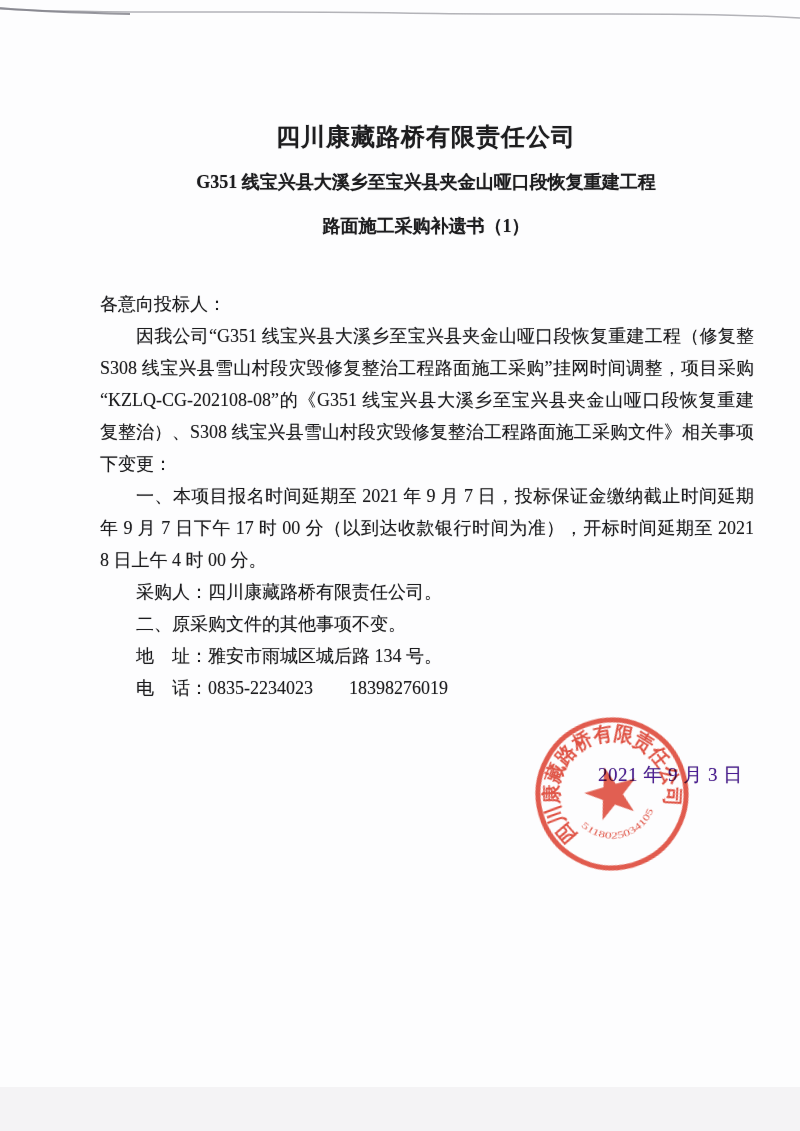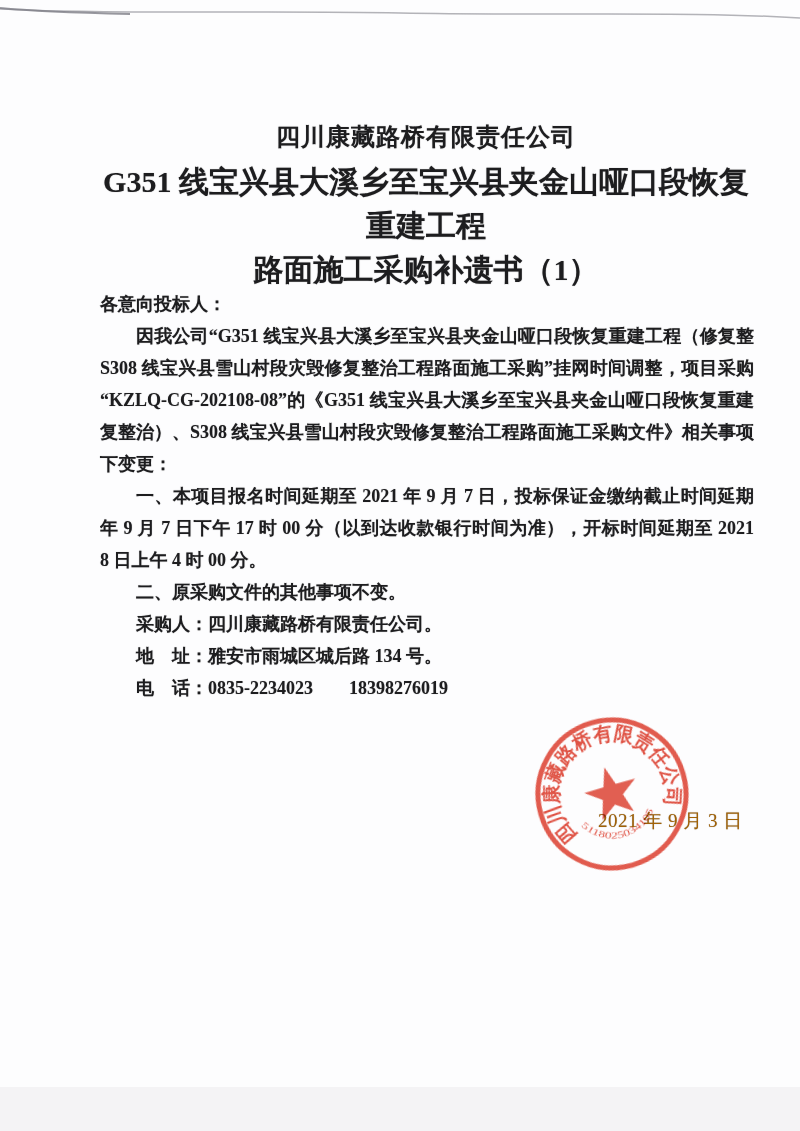--- a/index.html
+++ b/index.html
@@ -16,38 +16,36 @@
     overflow:hidden;
   }
   .scan-edge{position:absolute;top:0;left:0;pointer-events:none;}
 
   .title-block{
     position:absolute;top:114px;left:96px;width:660px;
     text-align:center;font-weight:bold;
     text-shadow:0 0 1px rgba(30,30,30,.45);
   }
   .title-line-1{font-size:24px;line-height:46px;letter-spacing:1px;}
-  .title-line{font-size:30px;line-height:44px;}
+  .title-line{font-size:18px;line-height:44px;}
 
   .body-block{
     position:absolute;top:288px;left:100px;width:654px;
     font-size:18px;line-height:32px;
     text-shadow:0 0 1px rgba(25,25,25,.38);
-    font-weight:bold;
   }
   .bline{white-space:nowrap;}
   .jline{white-space:normal;text-align:justify;text-align-last:justify;overflow:hidden;height:32px;}
   .indent{text-indent:2em;}
 
   .date-line{
     position:absolute;left:598px;top:762px;
-    font-size:19px;letter-spacing:.5px;color:#a16207;
+    font-size:19px;letter-spacing:.5px;color:#4c1d95;
     text-shadow:0 0 1px rgba(25,25,25,.38);
     white-space:nowrap;
-    margin-top:46px;
   }
 
   .seal-wrap{
     position:absolute;left:528px;top:710px;width:168px;height:168px;
     transform:rotate(-16deg);
     mix-blend-mode:multiply;
     opacity:.88;
     filter:blur(.3px);
   }
 </style>
@@ -73,23 +71,23 @@
     <div class="jline indent">因我公司“G351 线宝兴县大溪乡至宝兴县夹金山哑口段恢复重建工程（修复整治）、</div>
     <div class="jline">S308 线宝兴县雪山村段灾毁修复整治工程路面施工采购”挂网时间调整，项目采购编号：</div>
     <div class="jline">“KZLQ-CG-202108-08”的《G351 线宝兴县大溪乡至宝兴县夹金山哑口段恢复重建工程(修</div>
     <div class="jline">复整治）、S308 线宝兴县雪山村段灾毁修复整治工程路面施工采购文件》相关事项作如</div>
     <div class="bline">下变更：</div>
 
     <div class="jline indent">一、本项目报名时间延期至 2021 年 9 月 7 日，投标保证金缴纳截止时间延期至 2021</div>
     <div class="jline">年 9 月 7 日下午 17 时 00 分（以到达收款银行时间为准），开标时间延期至 2021 年 9 月</div>
     <div class="bline">8 日上午 4 时 00 分。</div>
 
+    <div class="bline indent">采购人：四川康藏路桥有限责任公司。</div>
+
     <div class="bline indent">二、原采购文件的其他事项不变。</div>
-
-    <div class="bline indent">采购人：四川康藏路桥有限责任公司。</div>
     <div class="bline indent">地　址：雅安市雨城区城后路 134 号。</div>
     <div class="bline indent">电　话：0835-2234023　　18398276019</div>
   </div>
 
   <div class="date-line">2021 年 9 月 3 日</div>
 
   <div class="seal-wrap">
     <svg width="168" height="168" viewBox="0 0 200 200">
       <circle cx="100" cy="100" r="88" fill="none" stroke="#dd3b2a" stroke-width="6" opacity="0.95"></circle>
       <path id="sealTextArc" d="M 47.6,136.7 A 64,64 0 1 1 152.4,136.7" fill="none"></path>

